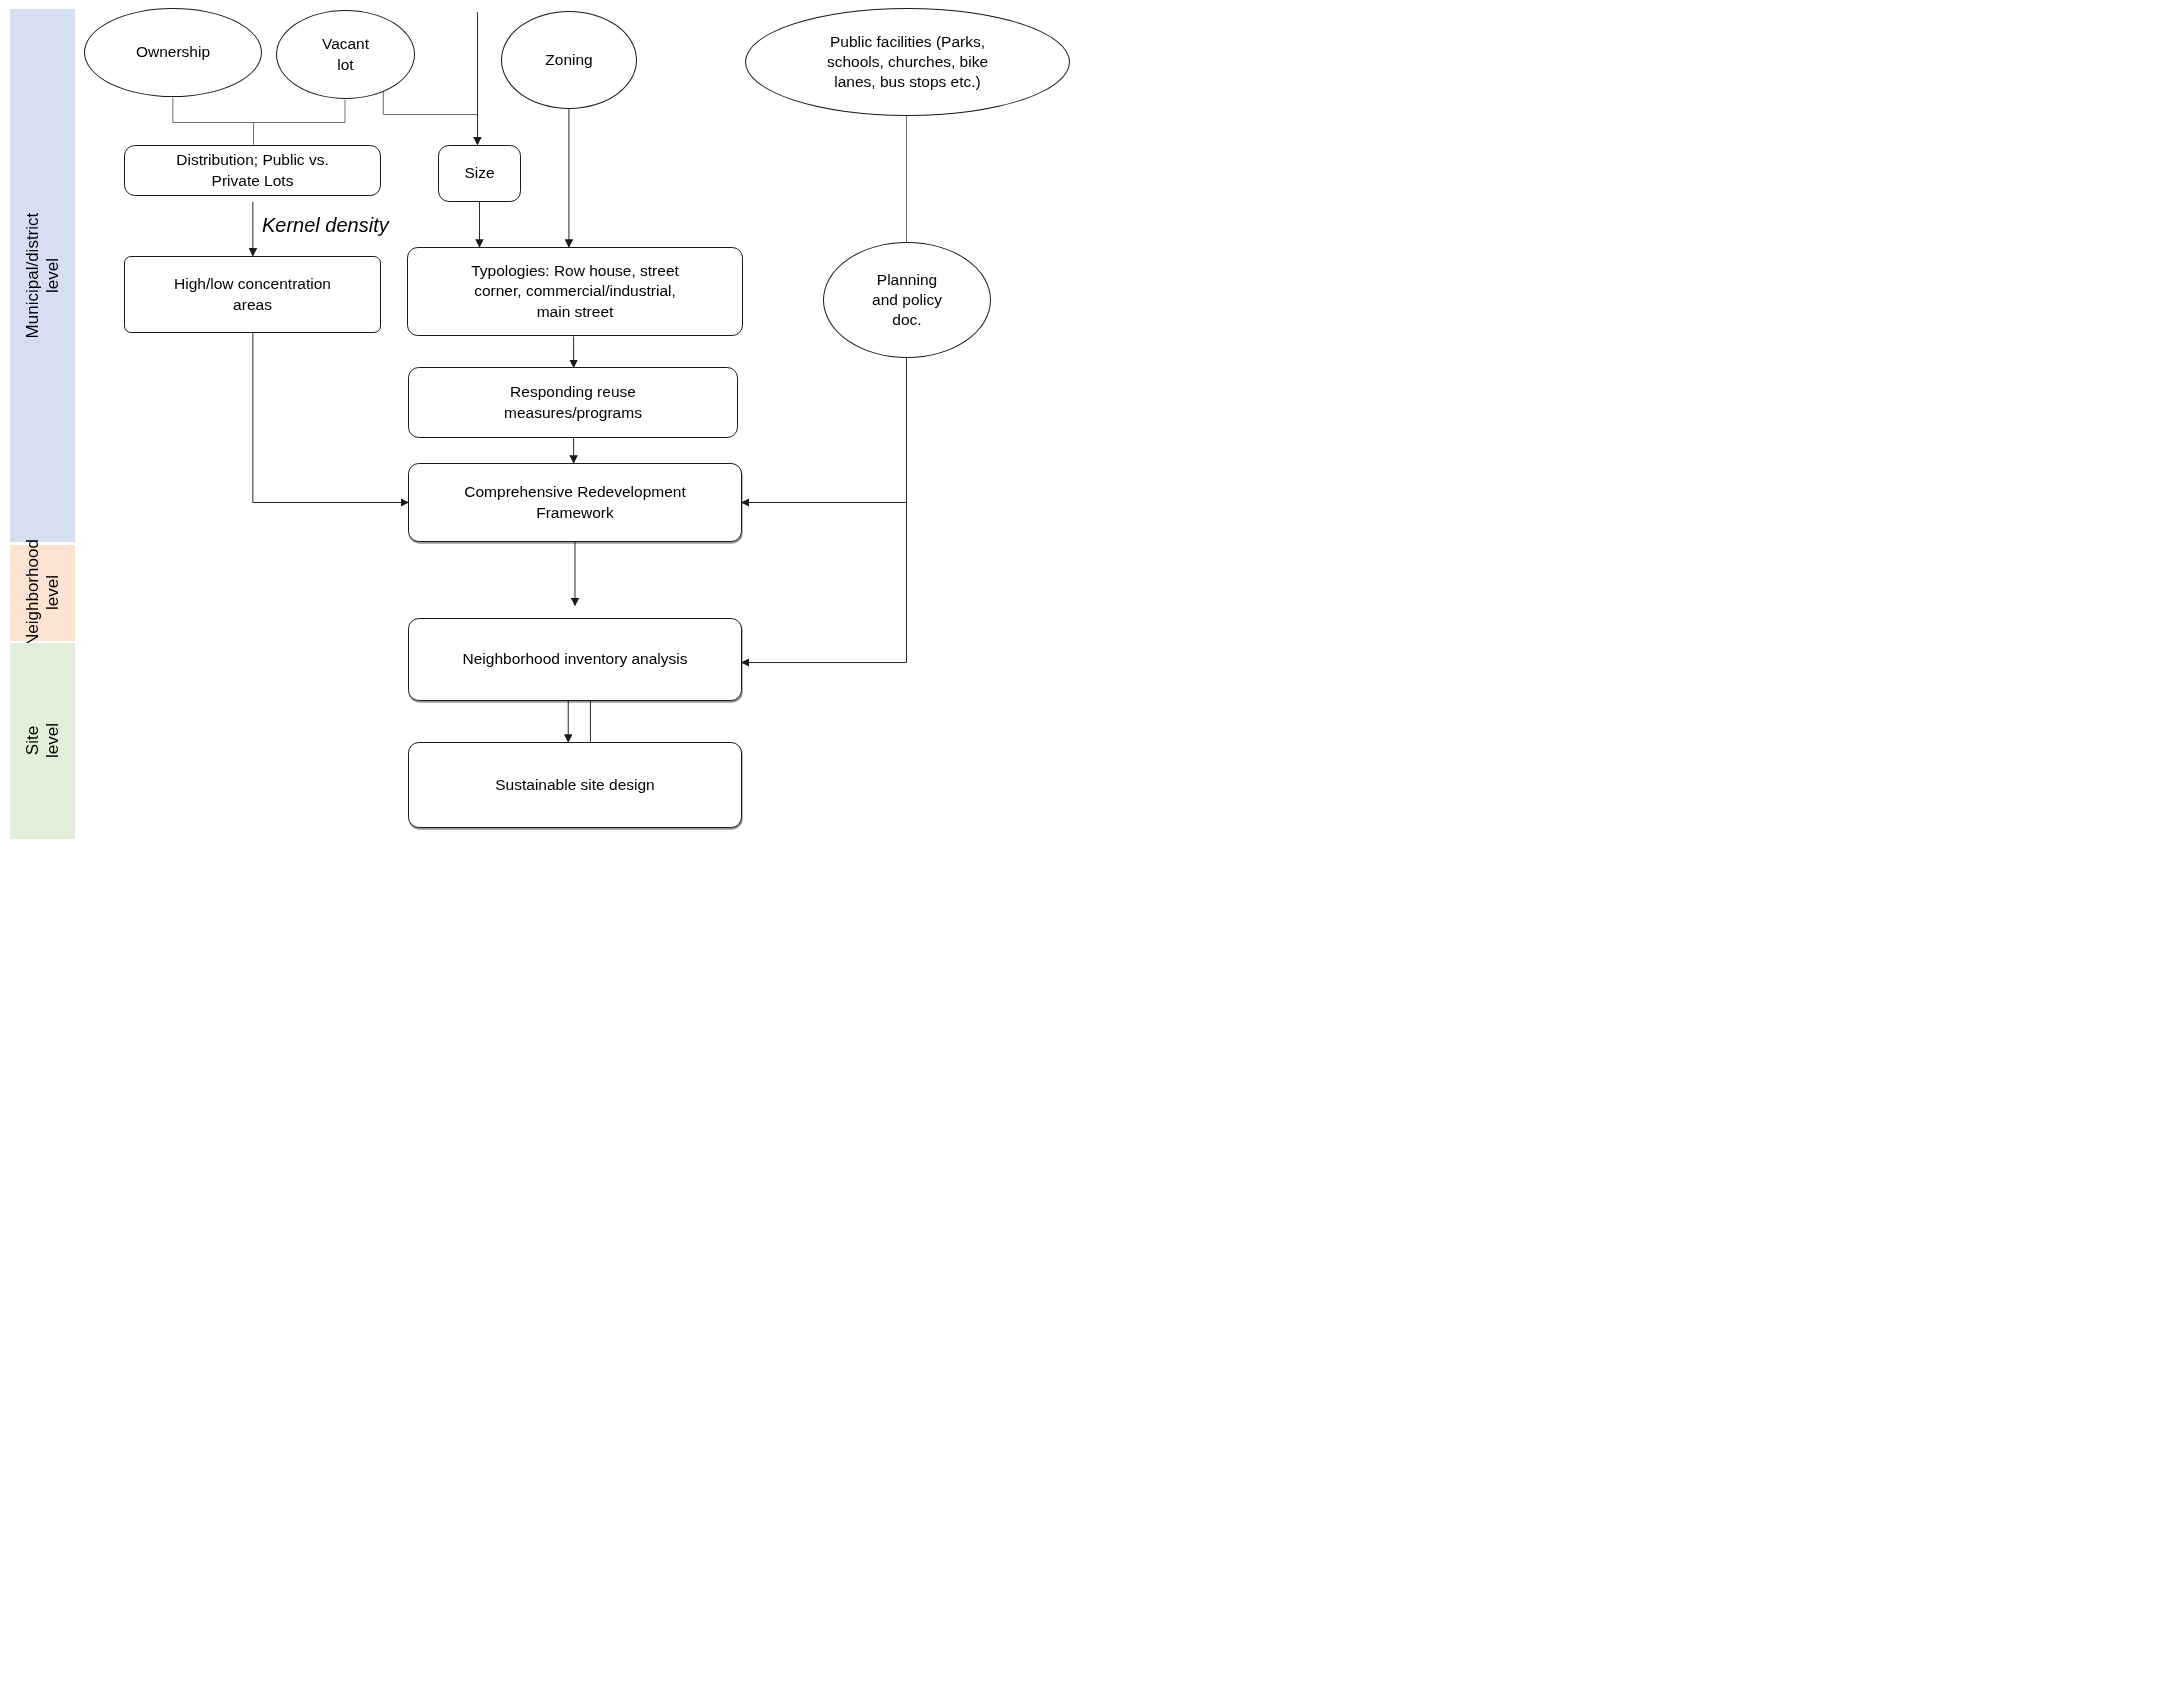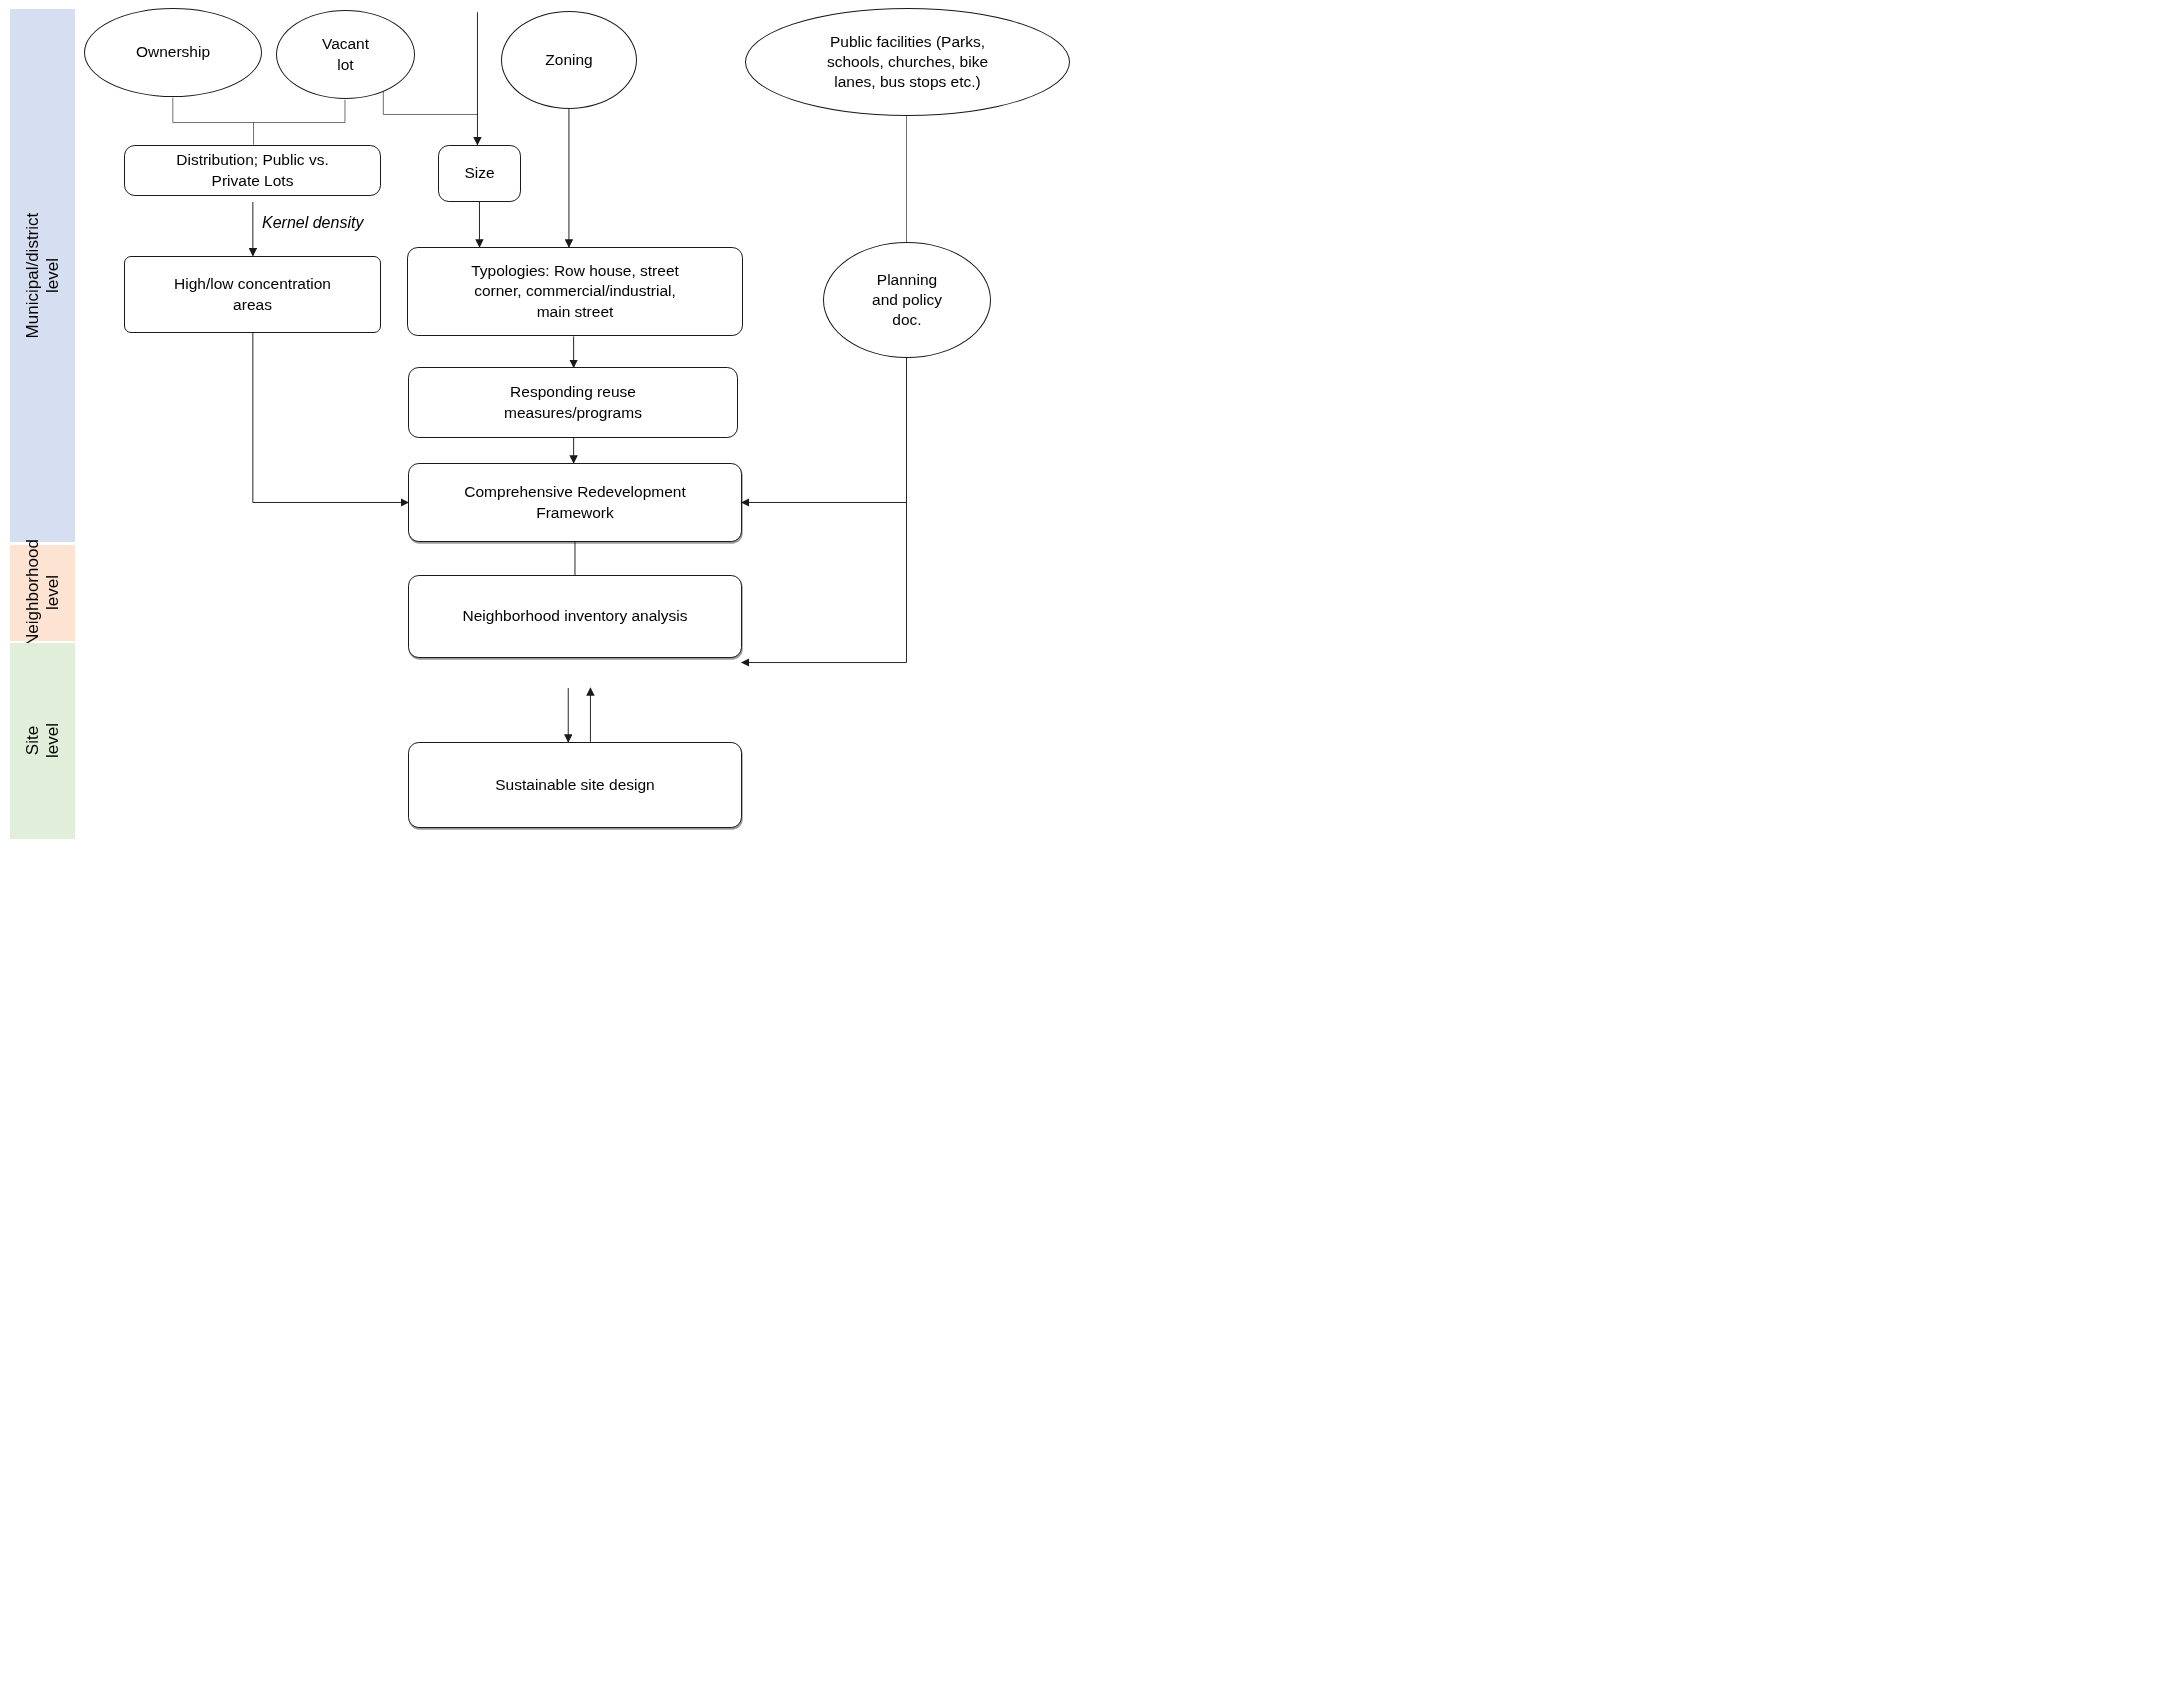--- a/index.html
+++ b/index.html
@@ -46,21 +46,21 @@
     text-align:center;
     font-size:15.5px;line-height:1.3;
     white-space:pre-line;
     padding:2.7px 6.7px;
     box-sizing:border-box;
   }
   .node.heavy{border-width:1.3px;box-shadow:0.7px 1.7px 0 rgba(0,0,0,0.4);}
   .edge-label{
     position:absolute;
     font-style:italic;
-    font-size:16px;
+    font-size:20px;
     white-space:nowrap;
   }
   svg.wires{position:absolute;left:0;top:0;pointer-events:none;}
   svg.wires path{fill:none;stroke:#1a1a1a;stroke-width:1.4px;}
   svg.wires path.thin{stroke:#4d4d4d;stroke-width:1.2px;}
 </style>
 </head>
 <body>
 
 <div class="canvas">
@@ -140,20 +140,20 @@
   <div class="node" style="left:407px;top:247px;width:336px;height:89px;">Typologies: Row house, street
 corner, commercial/industrial,
 main street</div>
 
   <div class="node" style="left:408px;top:367px;width:330px;height:71px;">Responding reuse
 measures/programs</div>
 
   <div class="node heavy" style="left:408px;top:463px;width:334px;height:79px;">Comprehensive Redevelopment
 Framework</div>
 
-  <div class="node heavy" style="left:408px;top:575px;width:334px;height:83px;">Neighborhood inventory analysis</div>
+  <div class="node heavy" style="left:408px;top:618px;width:334px;height:83px;">Neighborhood inventory analysis</div>
 
   <div class="node heavy" style="left:408px;top:742px;width:334px;height:86px;">Sustainable site design</div>
 
   <div class="edge-label" style="left:262px;top:214px;">Kernel density</div>
 
 </div>
 
 
 </body></html>

